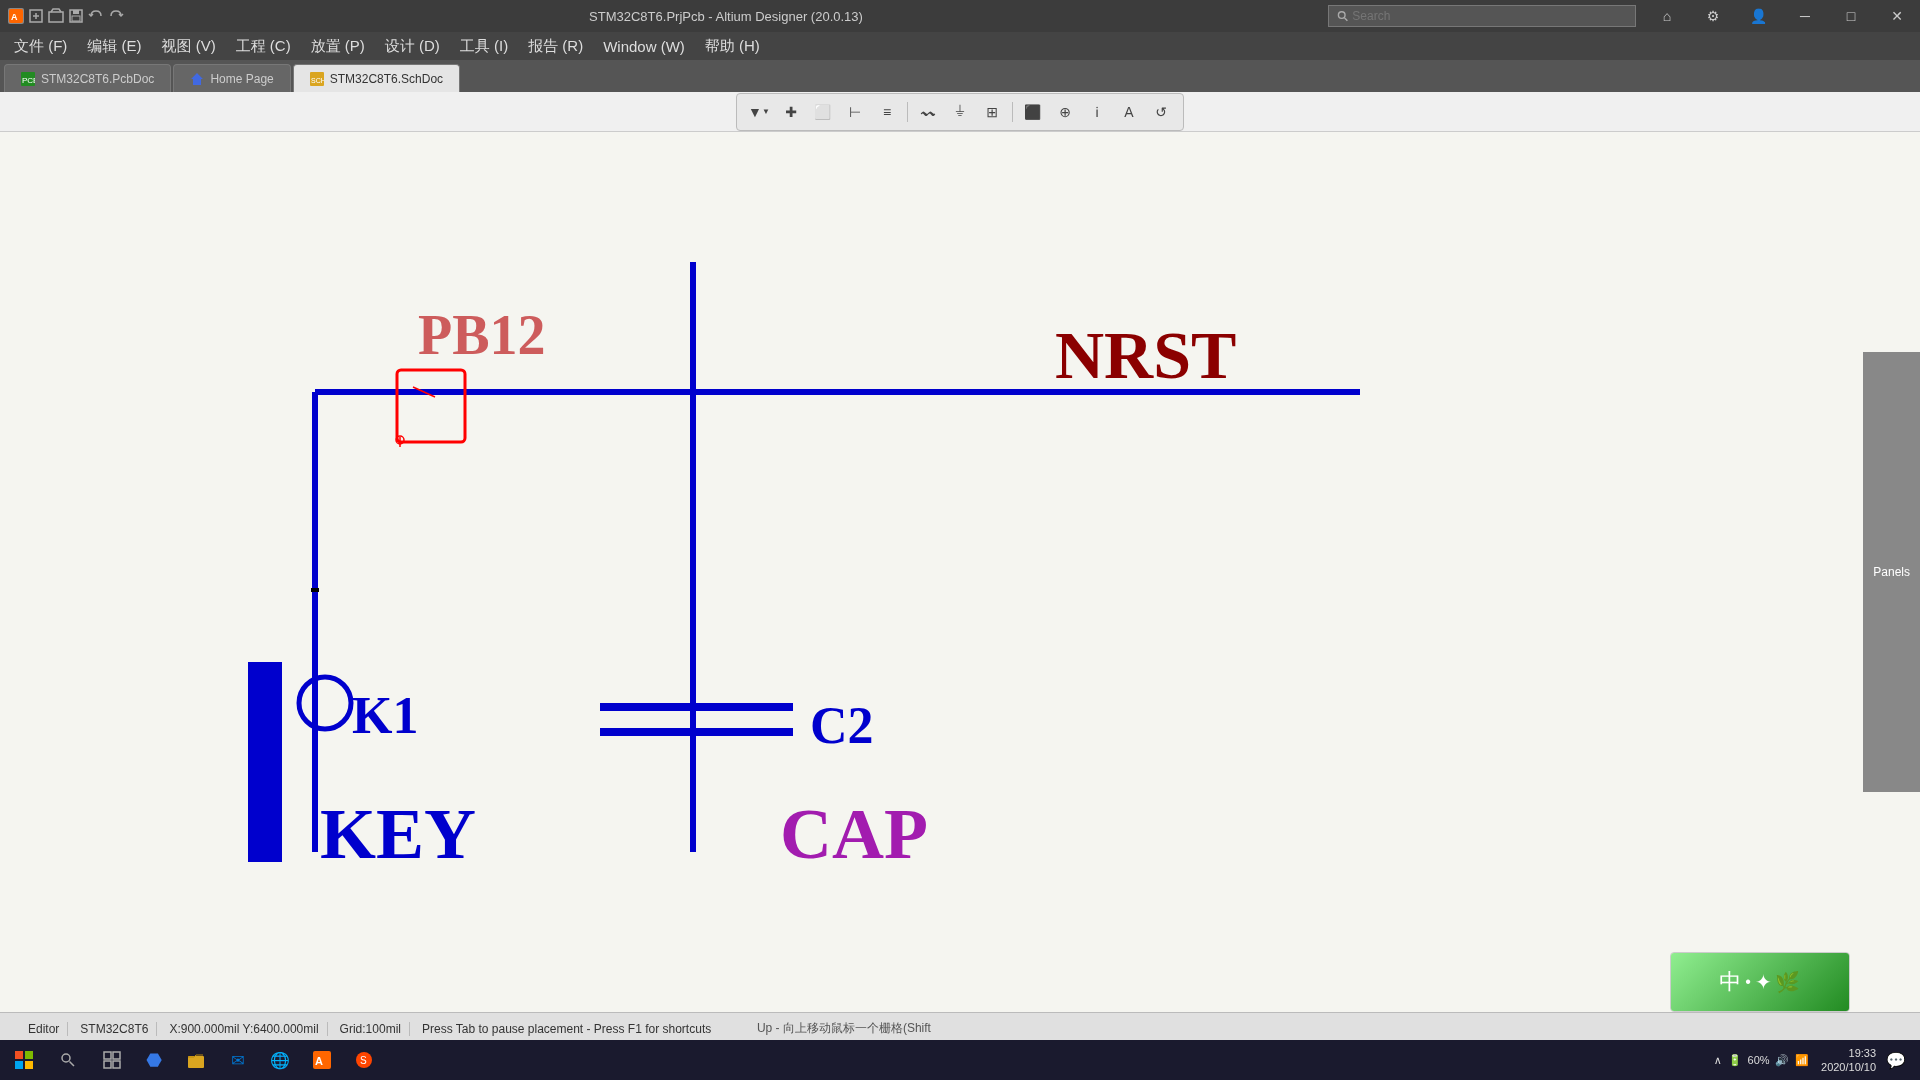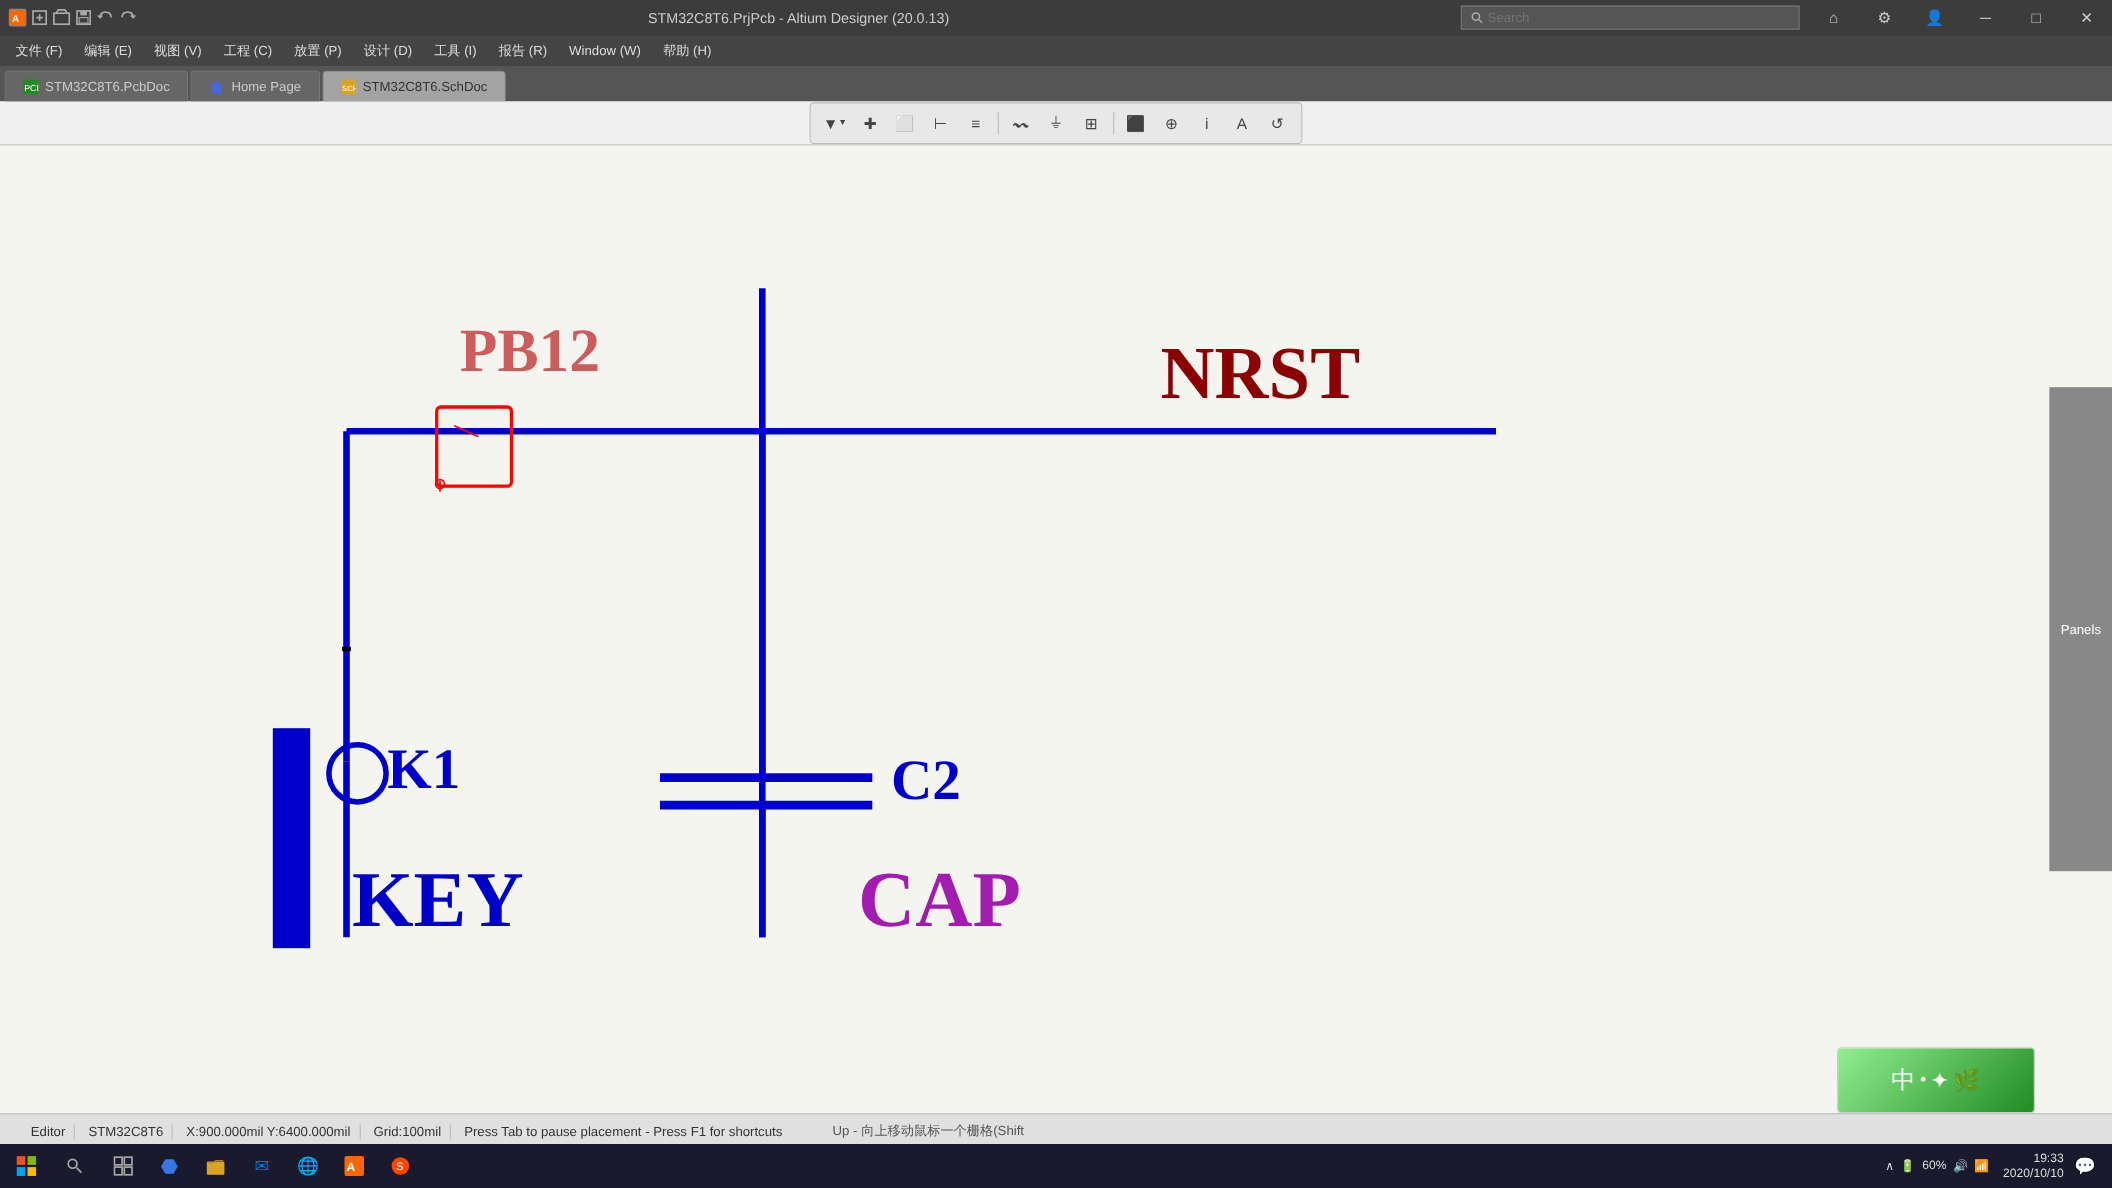--- a/index.html
+++ b/index.html
@@ -40,39 +40,39 @@
       color: #ccc; font-size: 14px; display: flex; align-items: center; justify-content: center;
     }
 
     
     #menubar {
       width: 100%; height: 28px;
       background: #444;
       display: flex; align-items: center; padding: 0 4px;
     }
     #menubar .menu-item {
-      color: #ddd; font-size: 12px; padding: 4px 10px;
+      color: #ddd; font-size: 15px; padding: 4px 10px;
       cursor: pointer; white-space: nowrap;
     }
 
     
     #tabbar {
       width: 100%; height: 32px;
       background: #555;
       display: flex; align-items: flex-end; padding-left: 4px;
     }
     .tab {
       height: 28px; padding: 0 16px;
       display: flex; align-items: center; gap: 6px;
       cursor: pointer; font-size: 12px; color: #ccc;
       background: #666; border-top-left-radius: 4px; border-top-right-radius: 4px;
       margin-right: 2px; border: 1px solid #777; border-bottom: none;
     }
     .tab.active {
-      background: #a3a3a3; color: #333; justify-content: space-between;
+      background: #e5e5e5; color: #333; justify-content: space-between;
     }
 
     
     #toolbar {
       width: 100%; height: 40px;
       display: flex; align-items: center; justify-content: center;
       background: #f0f0f0;
       border-bottom: 1px solid #ccc;
     }
     .toolbar-inner {
@@ -100,20 +100,21 @@
       overflow: hidden;
     }
 
     
     .sch-label {
       position: absolute;
       font-family: 'Times New Roman', serif;
       font-weight: bold;
       color: #8B0000;
       font-size: 52px;
+      margin-top: 16px;
     }
 
     
     #statusbar {
       width: 100%; height: 32px;
       background: #e0e0e0; border-top: 1px solid #bbb;
       display: flex; align-items: center; padding: 0 20px; gap: 4px;
     }
     .status-section {
       display: flex; align-items: center; gap: 4px;

